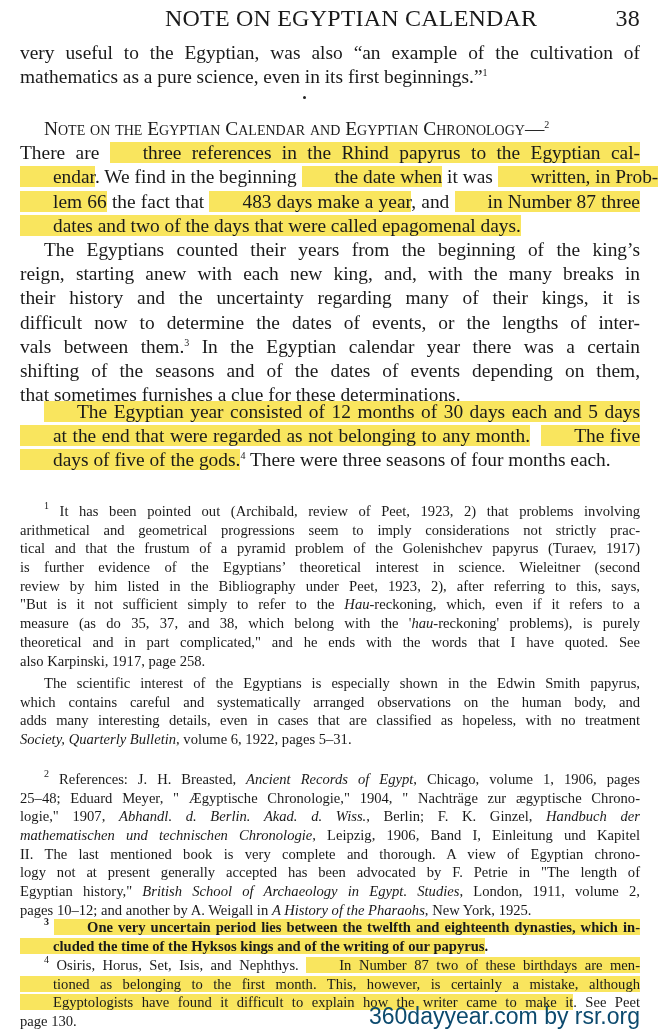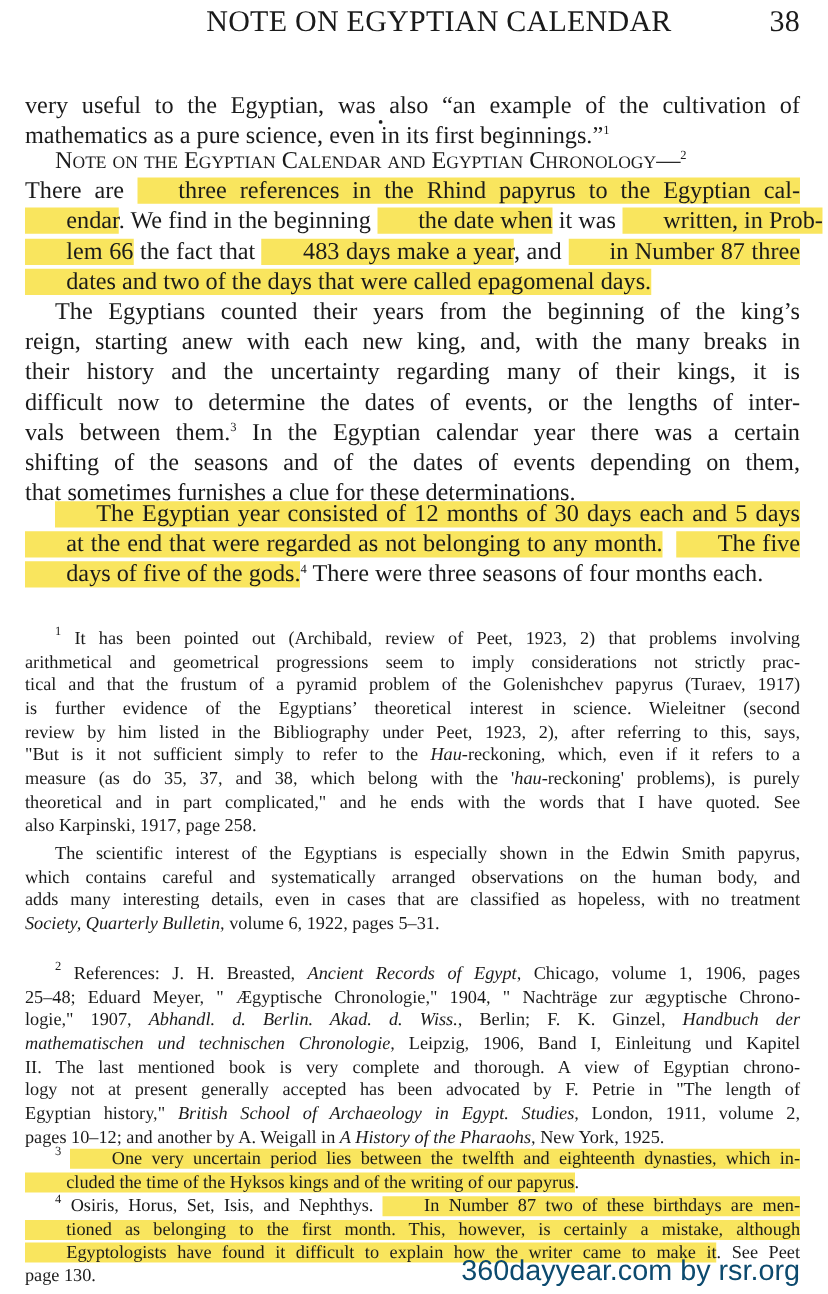--- a/index.html
+++ b/index.html
@@ -17,32 +17,32 @@
   .running-head .pageno { position: absolute; right: 0; top: 0; }
 
   .body-text { font-size: 19.4px; line-height: 24.2px; text-align: justify; }
   .line { display: block; white-space: nowrap; height: 24.2px; text-align: justify; text-align-last: justify; }
   .line.last { text-align-last: left; }
   .indent { padding-left: 24px; }
   .hl { background: #f9e55e; padding-left: 33px; }
   sup { font-size: 10px; vertical-align: 7px; line-height: 0; }
   .sc { font-variant: small-caps; }
 
-  .b1 { position: absolute; top: 41px; left: 0; width: 620px; margin-top: 32px; }
+  .b1 { position: absolute; top: 41px; left: 0; width: 620px; }
   .dot { position: absolute; top: 96px; left: 283px; width: 3px; height: 3px; background: #222; border-radius: 50%; }
   .b2 { position: absolute; top: 117px; left: 0; width: 620px; }
   .b3 { position: absolute; top: 238px; left: 0; width: 620px; }
   .b4 { position: absolute; top: 400px; left: 0; width: 620px; }
 
   .fn { font-size: 14.6px; line-height: 18.7px; }
   .fn .line { height: 18.7px; }
   .f1 { position: absolute; top: 502px; left: 0; width: 620px; }
   .f1b { position: absolute; top: 674px; left: 0; width: 620px; }
   .f2 { position: absolute; top: 770px; left: 0; width: 620px; }
-  .f3 { position: absolute; top: 918px; left: 0; width: 620px; }
+  .f3 { position: absolute; top: 918px; left: 0; width: 620px; font-weight: bold; }
   .f4 { position: absolute; top: 956px; left: 0; width: 620px; }
 
   .watermark {
     position: absolute; right: 22px; top: 1003px;
     font-family: "Liberation Sans", "DejaVu Sans", sans-serif;
     font-size: 23px; color: #0c4a6e; white-space: nowrap;
   }
   i { font-style: italic; }
 </style>
 </head>

